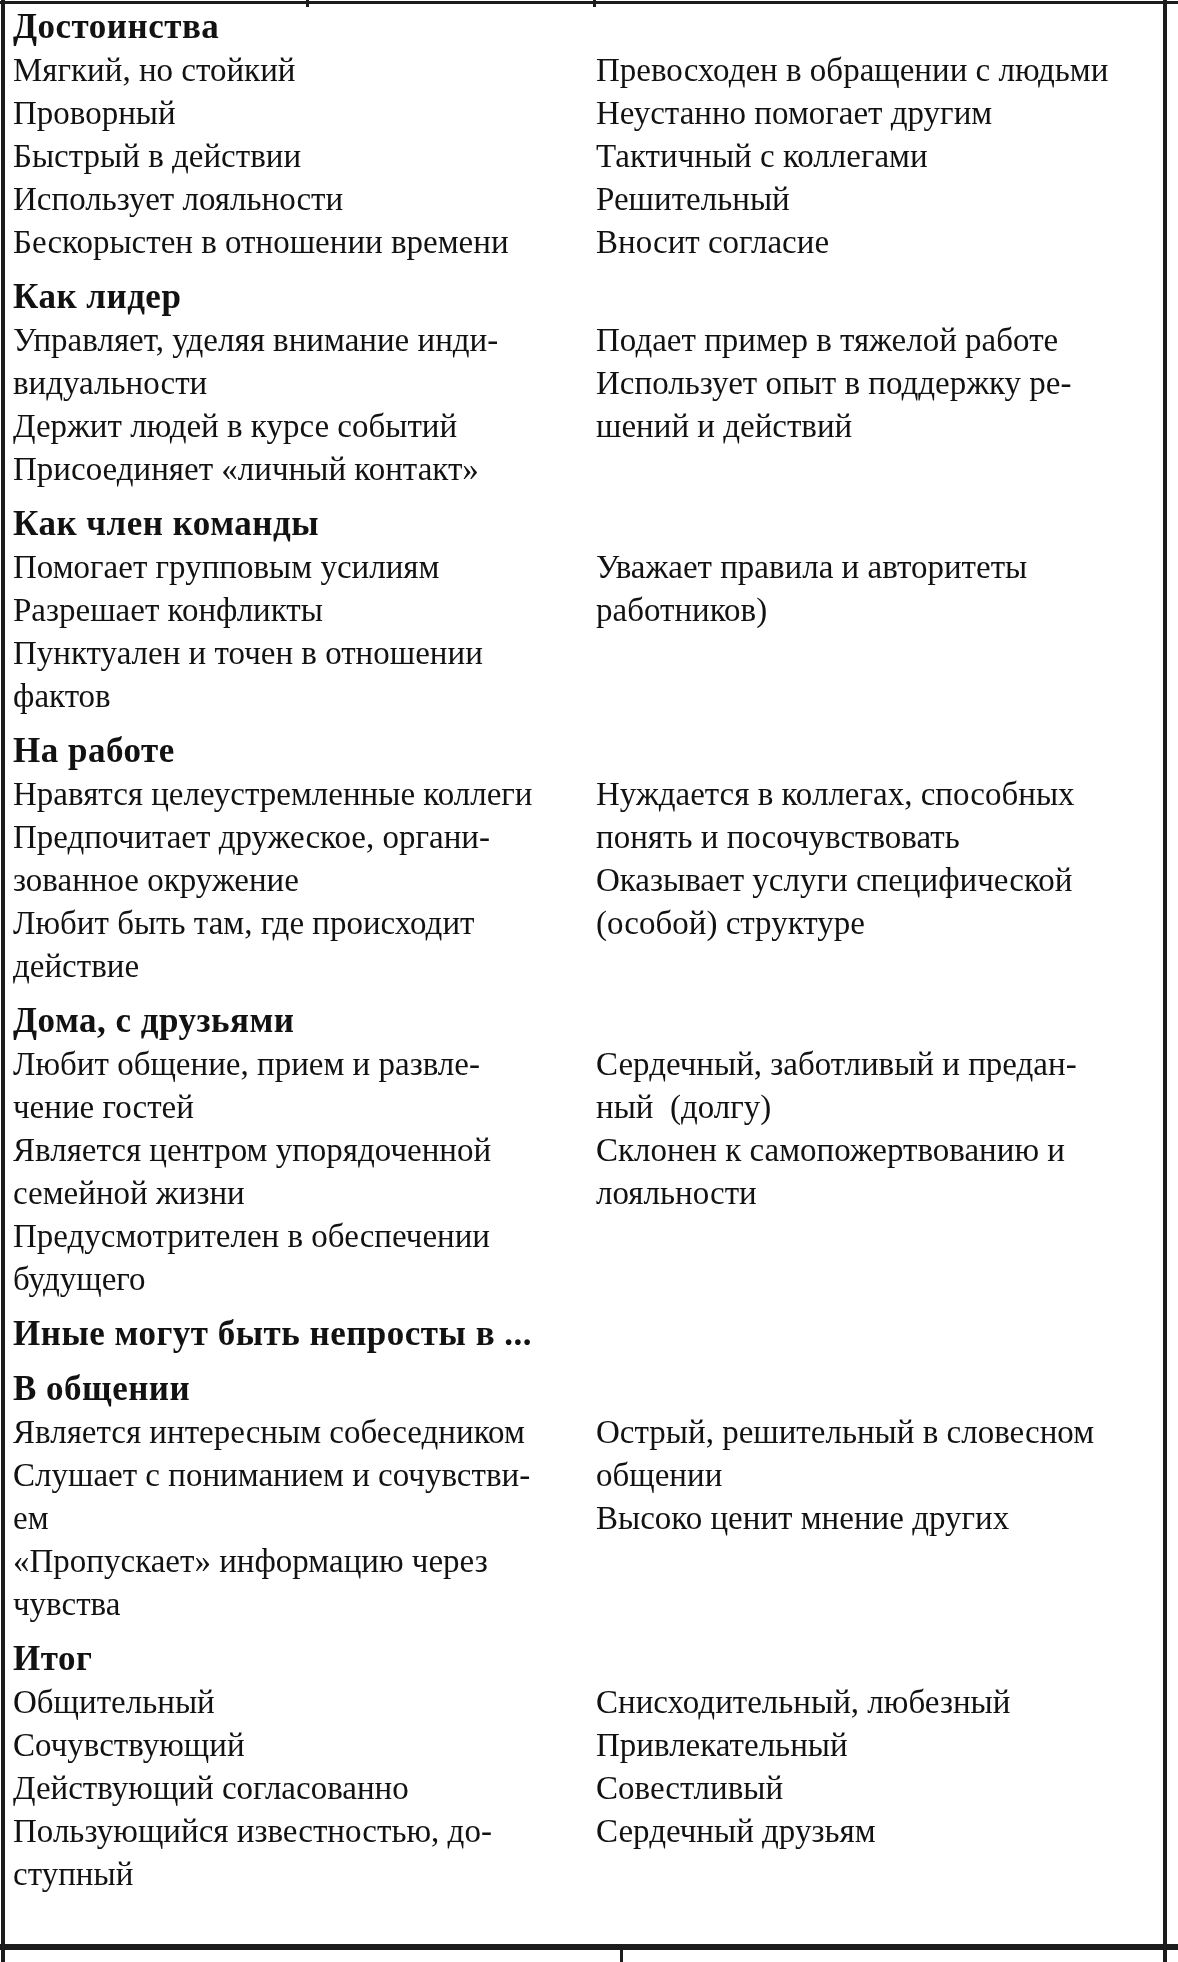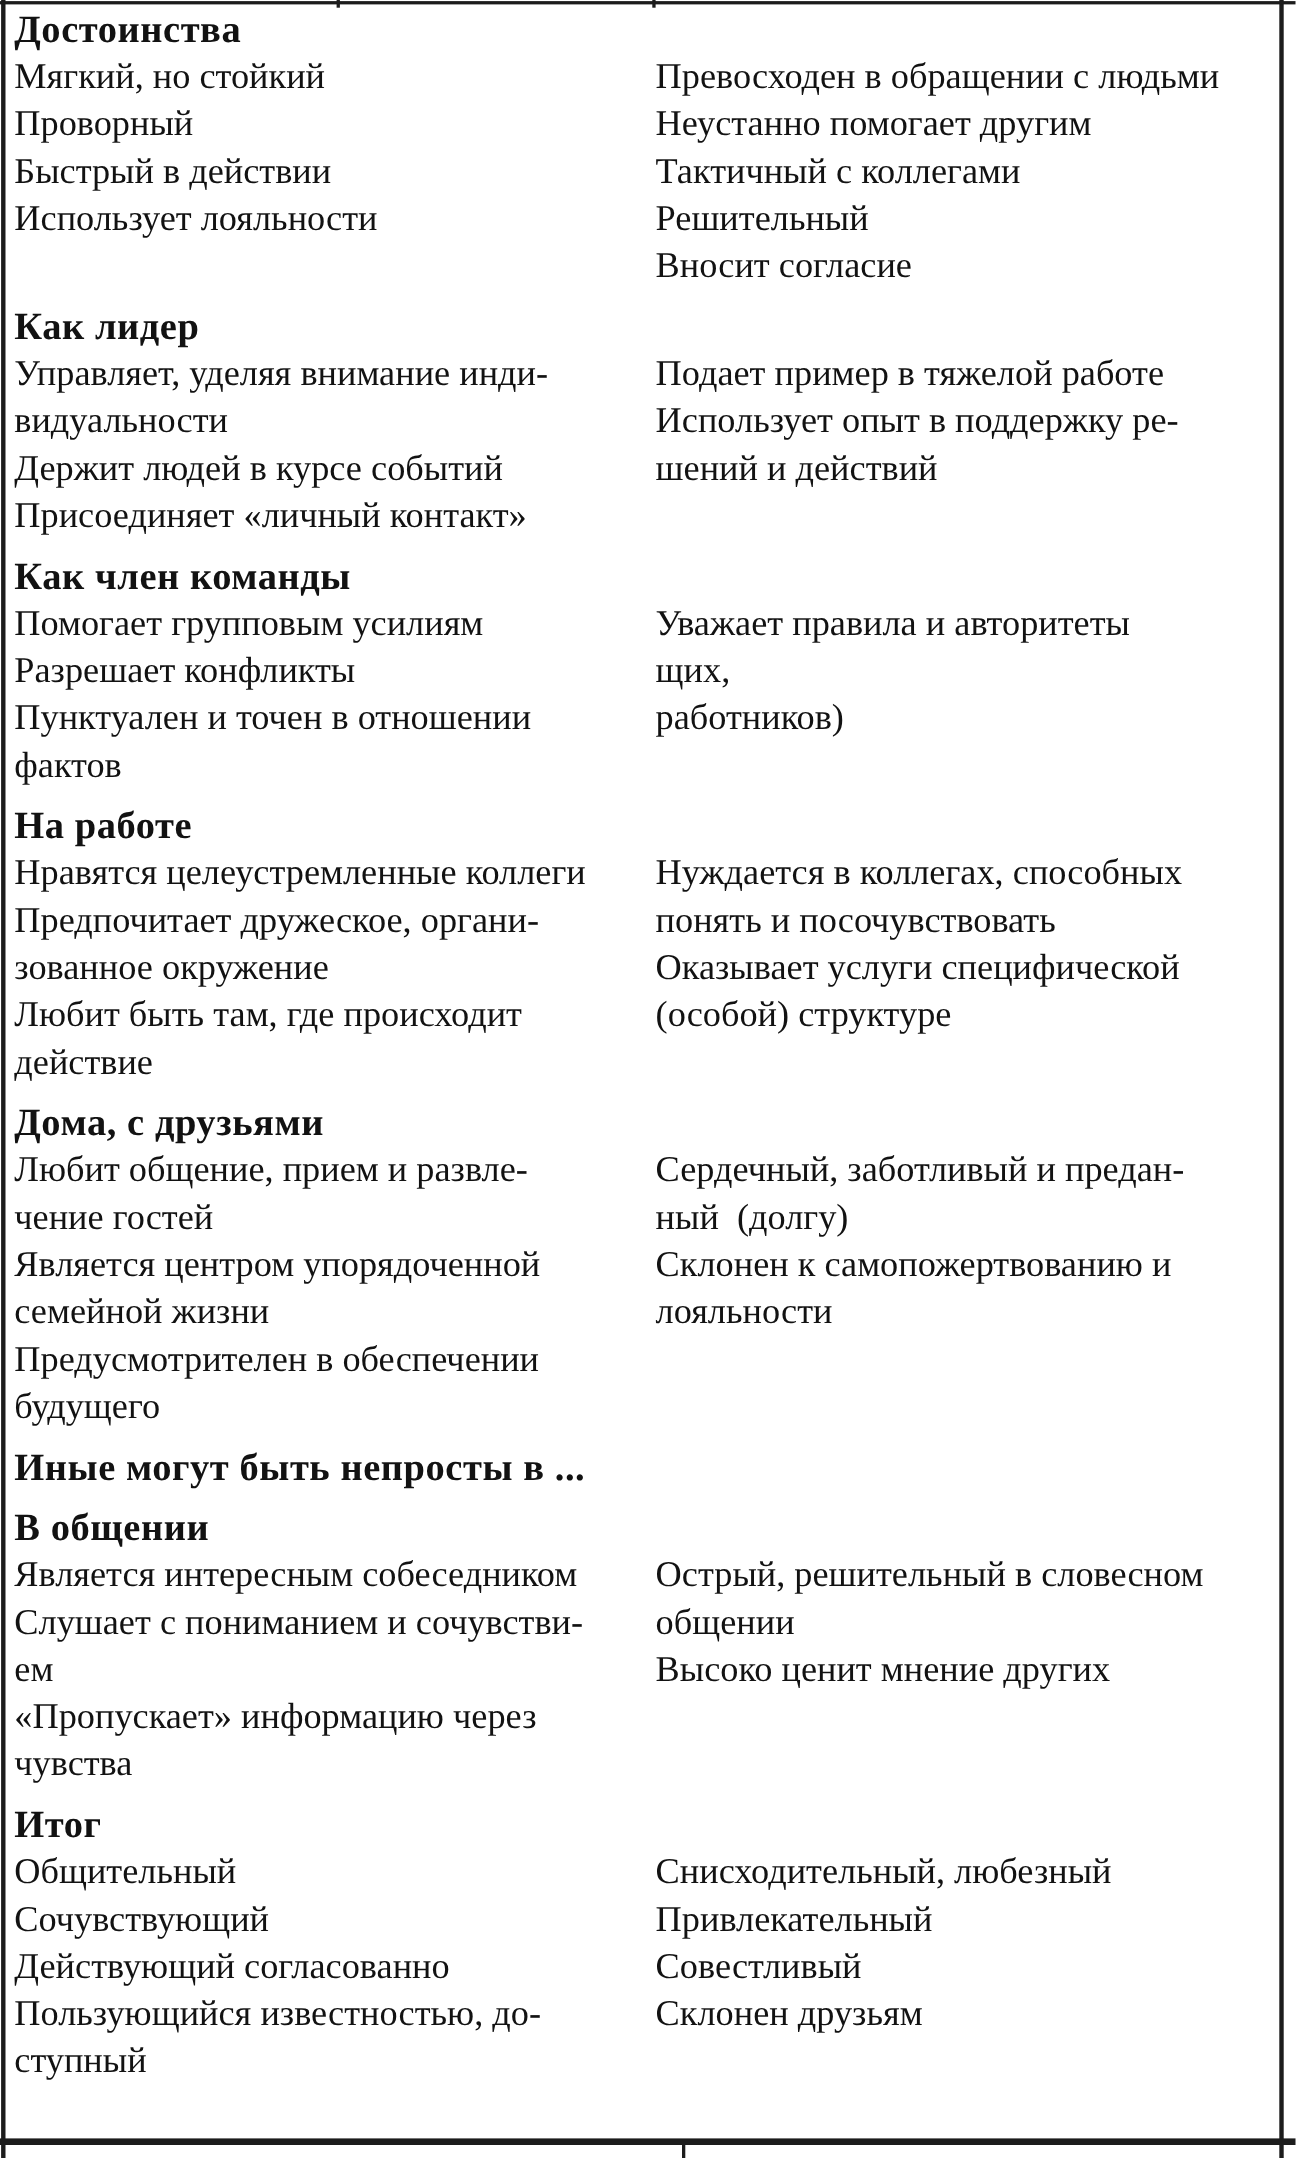--- a/index.html
+++ b/index.html
@@ -38,20 +38,21 @@
 
   <div class="content">
       <div class="section">
         <div class="heading">Достоинства</div>
         <div class="cols">
           <div class="col-left">
             <div class="line">Мягкий, но стойкий</div>
             <div class="line">Проворный</div>
             <div class="line">Быстрый в действии</div>
             <div class="line">Использует лояльности</div>
+            <div class="line">Бескорыстен в отношении времени</div>
           </div>
           <div class="col-right">
             <div class="line">Превосходен в обращении с людьми</div>
             <div class="line">Неустанно помогает другим</div>
             <div class="line">Тактичный с коллегами</div>
             <div class="line">Решительный</div>
             <div class="line">Вносит согласие</div>
           </div>
         </div>
       </div>
@@ -75,21 +76,20 @@
         <div class="heading">Как член команды</div>
         <div class="cols">
           <div class="col-left">
             <div class="line">Помогает групповым усилиям</div>
             <div class="line">Разрешает конфликты</div>
             <div class="line">Пунктуален и точен в отношении</div>
             <div class="line">фактов</div>
           </div>
           <div class="col-right">
             <div class="line">Уважает правила и авторитеты</div>
-            <div class="line">щих,</div>
             <div class="line">работников)</div>
           </div>
         </div>
       </div>
       <div class="section">
         <div class="heading">На работе</div>
         <div class="cols">
           <div class="col-left">
             <div class="line">Нравятся целеустремленные коллеги</div>
             <div class="line">Предпочитает дружеское, органи-</div>
@@ -151,19 +151,19 @@
             <div class="line">Общительный</div>
             <div class="line">Сочувствующий</div>
             <div class="line">Действующий согласованно</div>
             <div class="line">Пользующийся известностью, до-</div>
             <div class="line">ступный</div>
           </div>
           <div class="col-right">
             <div class="line">Снисходительный, любезный</div>
             <div class="line">Привлекательный</div>
             <div class="line">Совестливый</div>
-            <div class="line">Склонен друзьям</div>
+            <div class="line">Сердечный друзьям</div>
           </div>
         </div>
       </div>
     </div>
 
 </div>
 
 </body></html>

